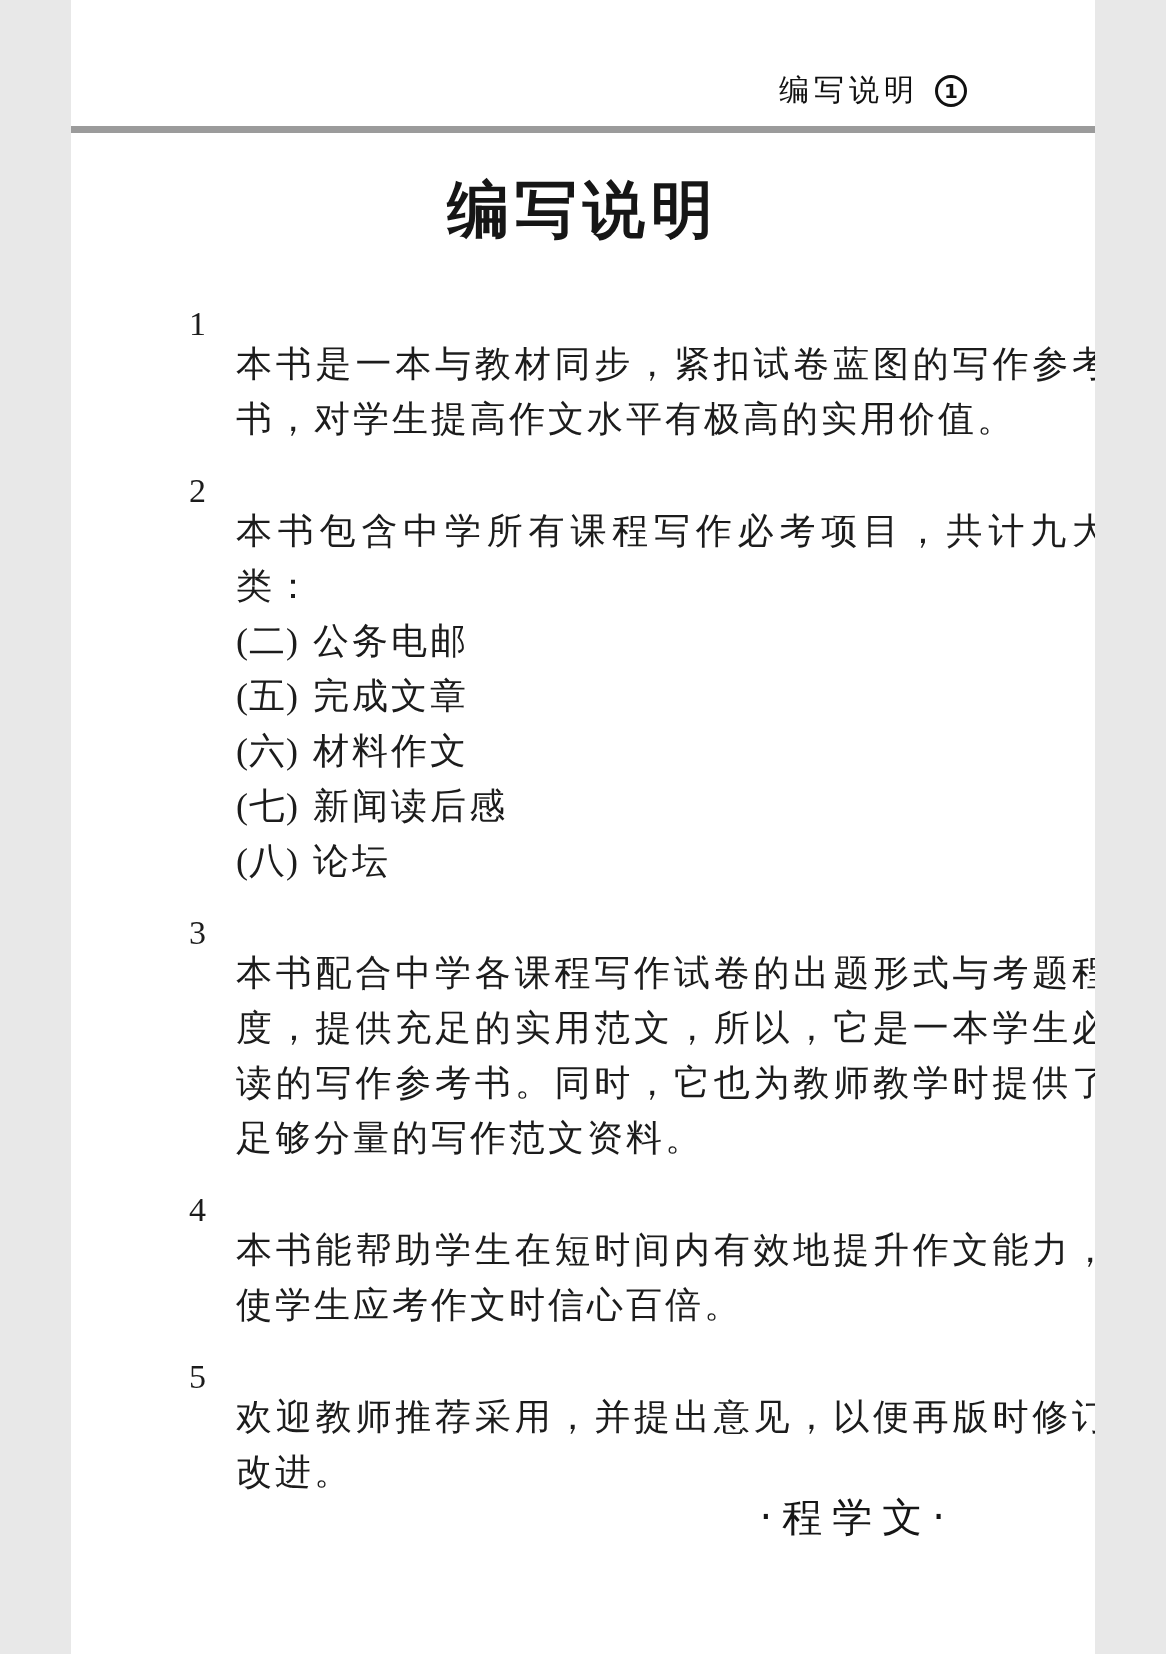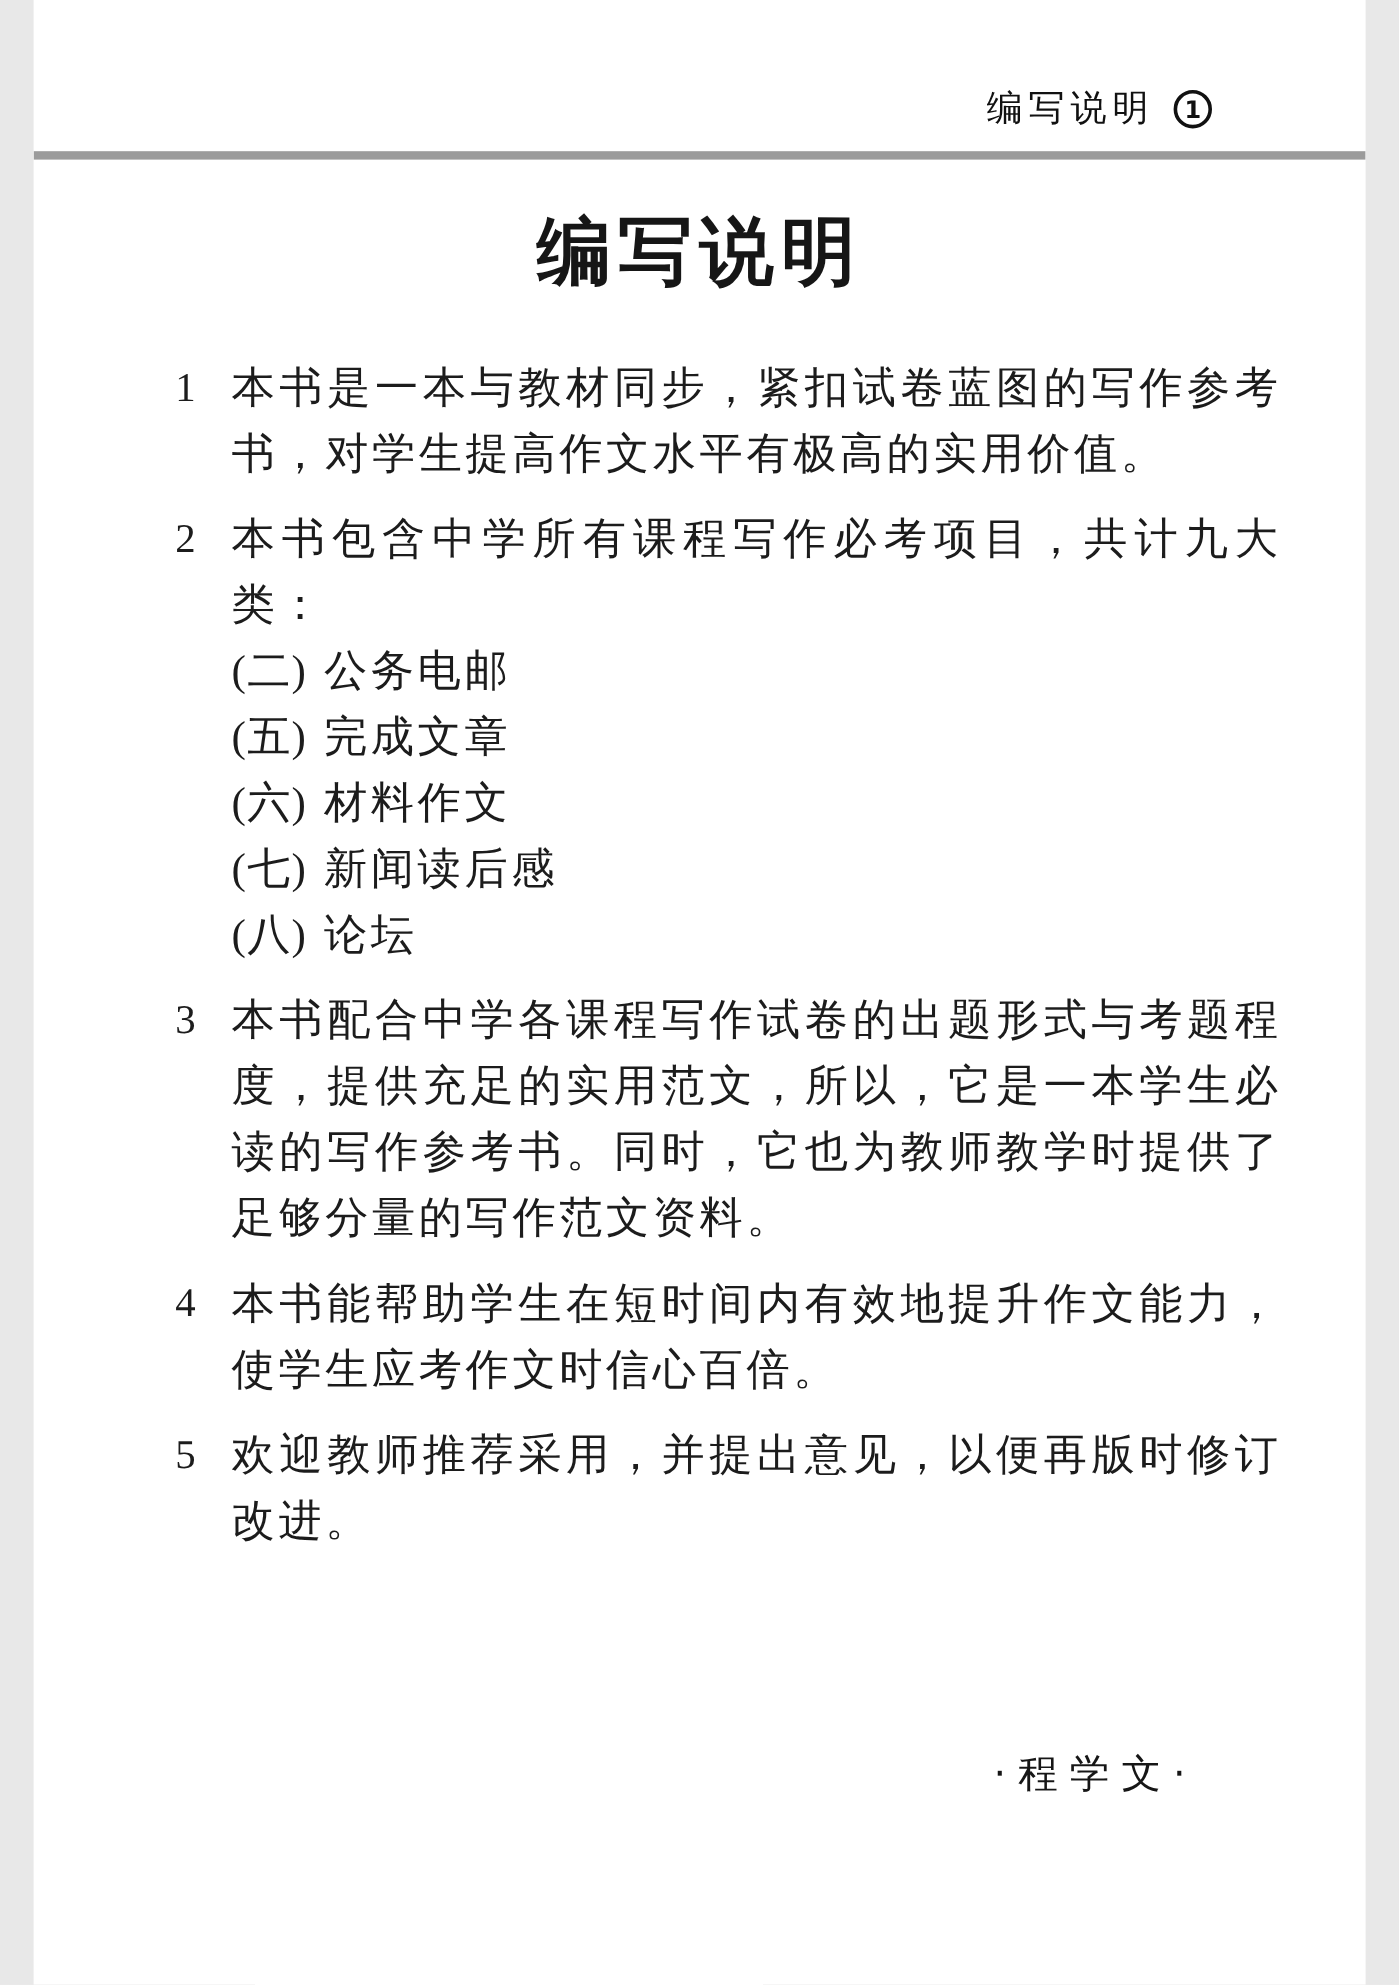--- a/index.html
+++ b/index.html
@@ -1,19 +1,19 @@
 <!DOCTYPE html>
 <html><head>
 <meta charset="utf-8">
 <style>
   * { margin: 0; padding: 0; box-sizing: border-box; }
   html, body { background: #e8e8e8; }
   .page {
     position: relative;
-    width: 1110px;
+    width: 1024px;
     height: 1654px;
     margin: 0 auto;
     background: #ffffff;
     color: #1c1c1c;
     font-family: "Liberation Serif", "DejaVu Serif", serif;
     overflow: hidden;
   }
   
   .page-header {
     position: absolute;
@@ -75,35 +75,35 @@
     display: flex;
     align-items: flex-start;
     margin-bottom: 16px;
   }
   .item-num {
     flex: 0 0 47px;
     width: 47px;
     letter-spacing: 0;
     font-size: 34px;
   }
-  .item-body { flex: 1 1 auto; min-width: 0; }
+  .item-body { flex: 1 1 auto; min-width: 0; margin-top: 41px; }
   .item-text {
     text-align: justify;
     text-justify: inter-character;
   }
   .sub-list { margin-top: 0; }
   .sub-item { line-height: 55px; white-space: nowrap; }
   .sub-marker { display: inline-block; margin-right: 14px; letter-spacing: 1px; }
   
   .page-footer {
     position: absolute;
-    top: 1456px;
+    top: 1490px;
     right: 140px;
     font-family: "DejaVu Sans", "Liberation Sans", sans-serif;
-    font-size: 33px;
+    font-size: 40px;
     letter-spacing: 10px;
     color: #161616;
   }
 </style>
 </head>
 <body>
 
 <div class="page">
 
   <header class="page-header">

